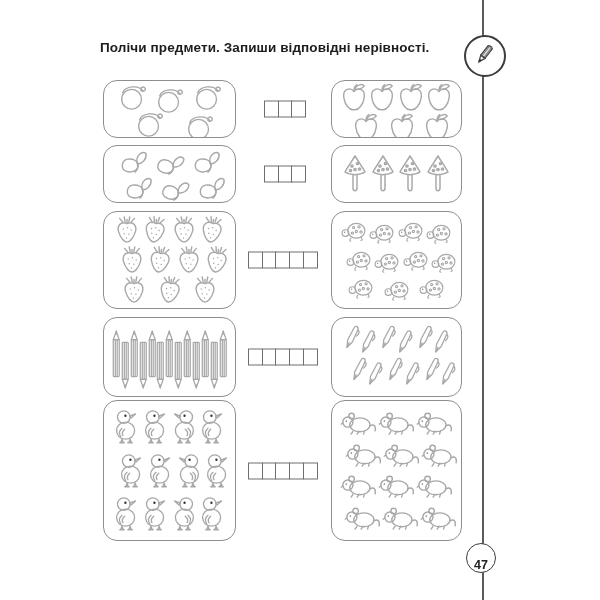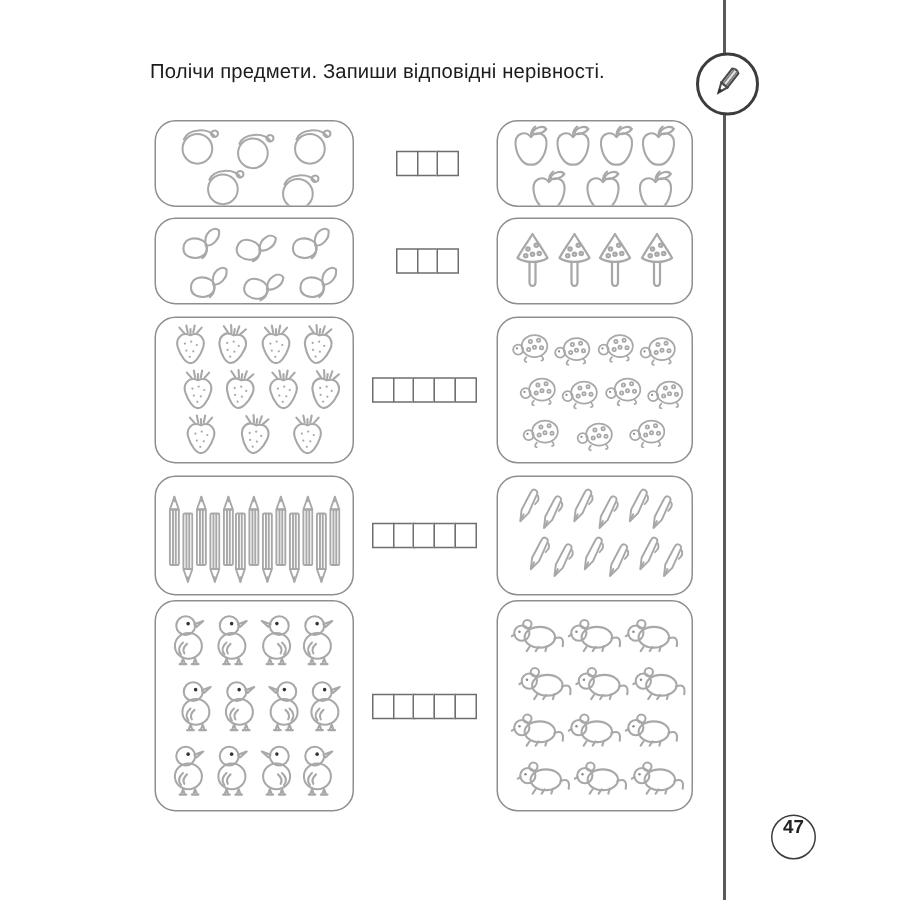--- a/index.html
+++ b/index.html
@@ -2,28 +2,28 @@
 <html><head>
 <meta charset="utf-8">
 <style>
   html,body{margin:0;padding:0;}
   body{width:600px;height:600px;background:#fff;position:relative;overflow:hidden;
        font-family:"Liberation Sans", sans-serif;}
   .page{position:absolute;inset:0;background:#fff;}
 
   .divider{position:absolute;top:0;bottom:0;left:482px;width:2px;background:#5a5a5a;}
 
-  .title{position:absolute;left:100px;top:40px;width:380px;font-size:13.5px;font-weight:normal;
+  .title{position:absolute;left:100px;top:40px;width:380px;font-size:13.5px;font-weight:bold;
          color:#1c1c1c;letter-spacing:.1px;}
 
   .task-badge{position:absolute;left:464px;top:35px;width:38px;height:38px;border:2.2px solid #3c3c3c;
         border-radius:50%;background:#fff;display:flex;align-items:center;justify-content:center;z-index:3;}
   .page-badge{position:absolute;left:466px;top:543px;width:28px;height:28px;border:1.8px solid #3c3c3c;
-        border-radius:50%;background:#fff;display:flex;align-items:flex-start;justify-content:center;z-index:3;
-        font-size:12.5px;font-weight:bold;color:#222;margin-left:48px;}
+        border-radius:50%;background:#fff;display:flex;align-items:flex-end;justify-content:center;z-index:3;
+        font-size:12.5px;font-weight:bold;color:#222;}
 
   .row{position:absolute;left:0;width:600px;}
   .r0{top:80px;height:58px;}
   .r1{top:145px;height:58px;}
   .r2{top:211px;height:98px;}
   .r3{top:317px;height:80px;}
   .r4{top:400px;height:141px;}
 
   .box{position:absolute;top:0;height:100%;border:1.7px solid #8e8e8e;border-radius:14px;background:#fff;
        box-sizing:border-box;display:flex;flex-direction:column;justify-content:space-evenly;

